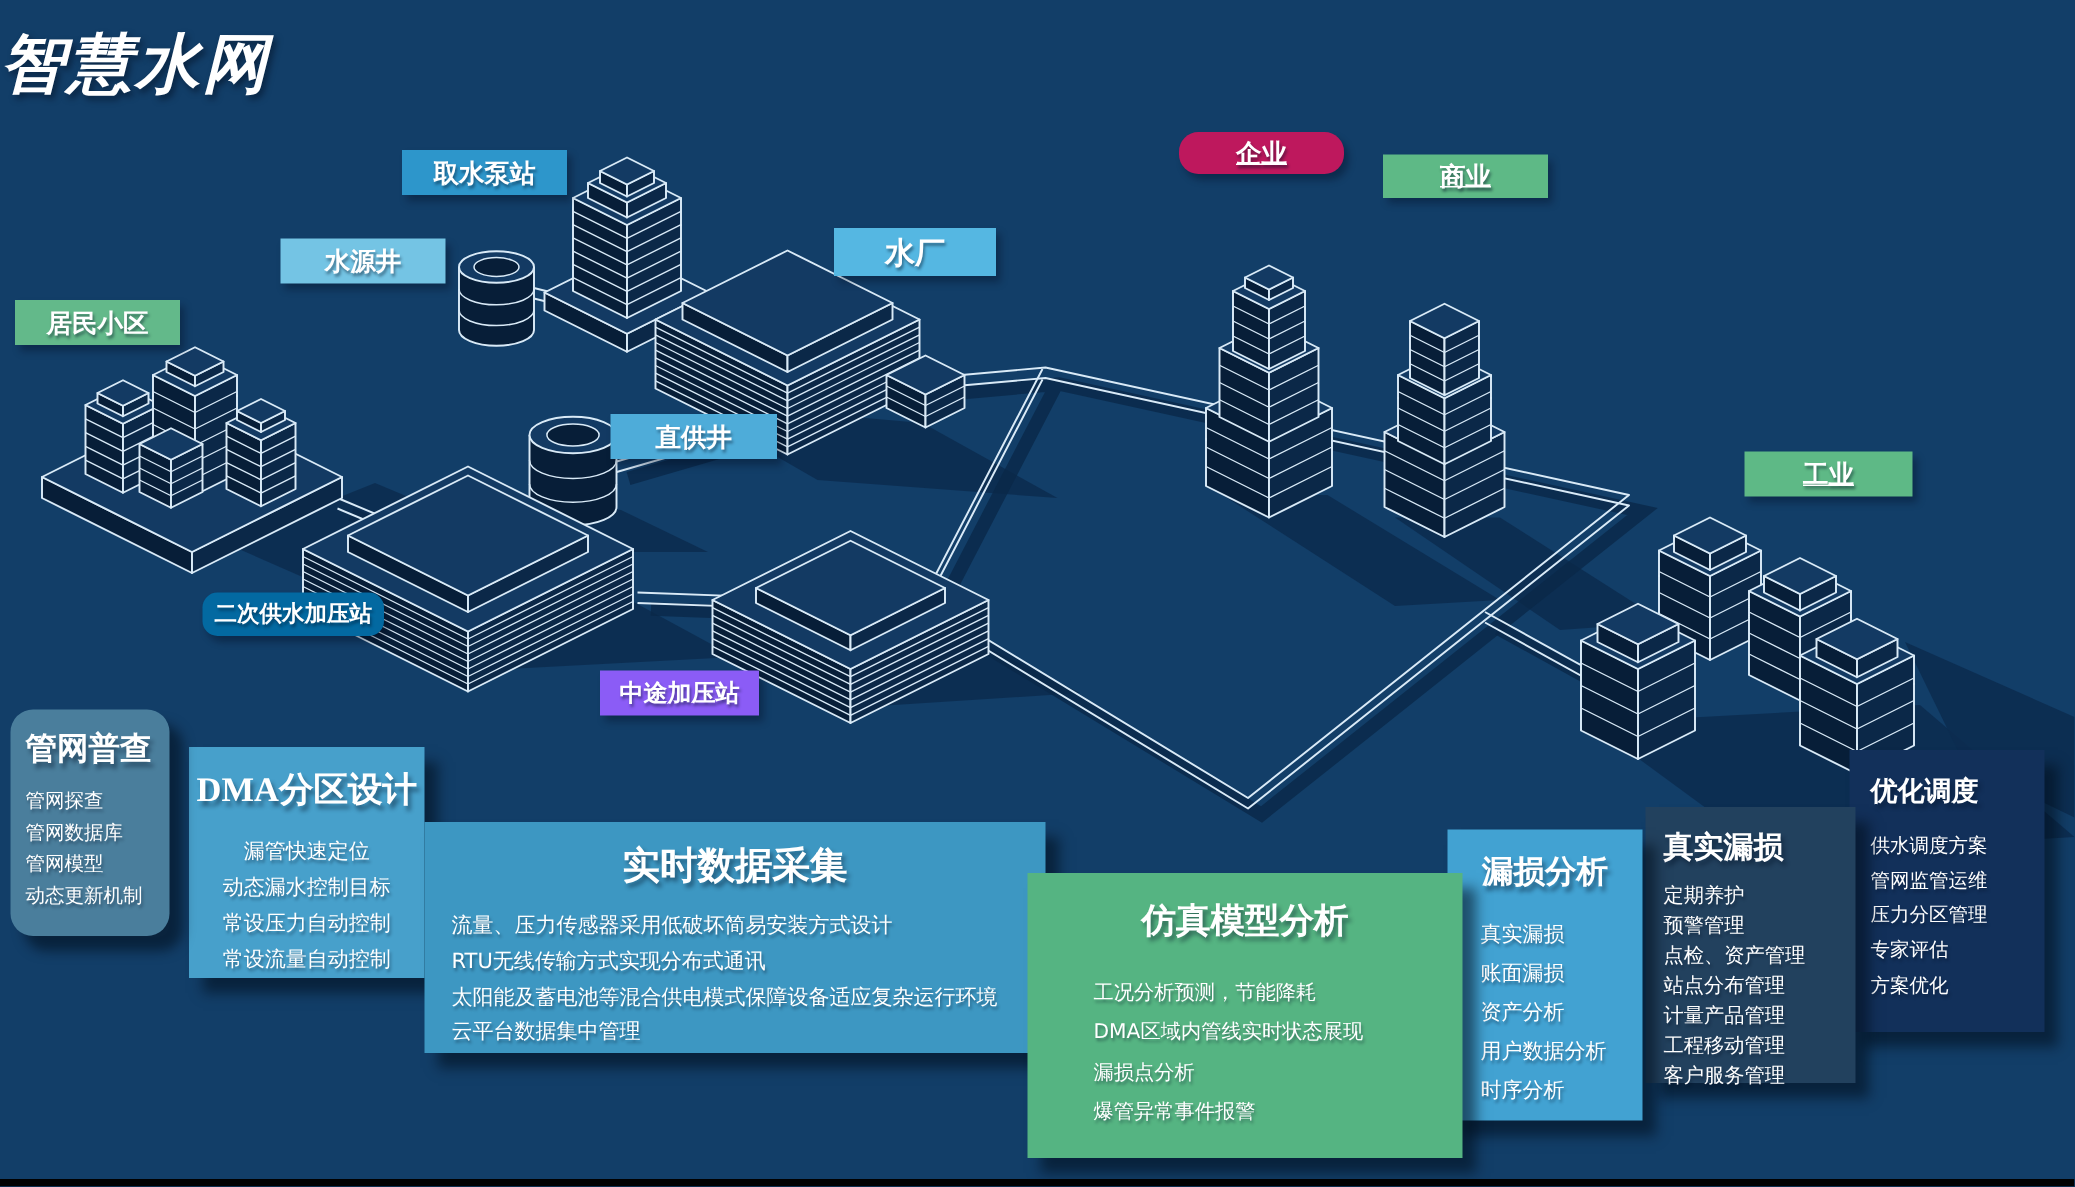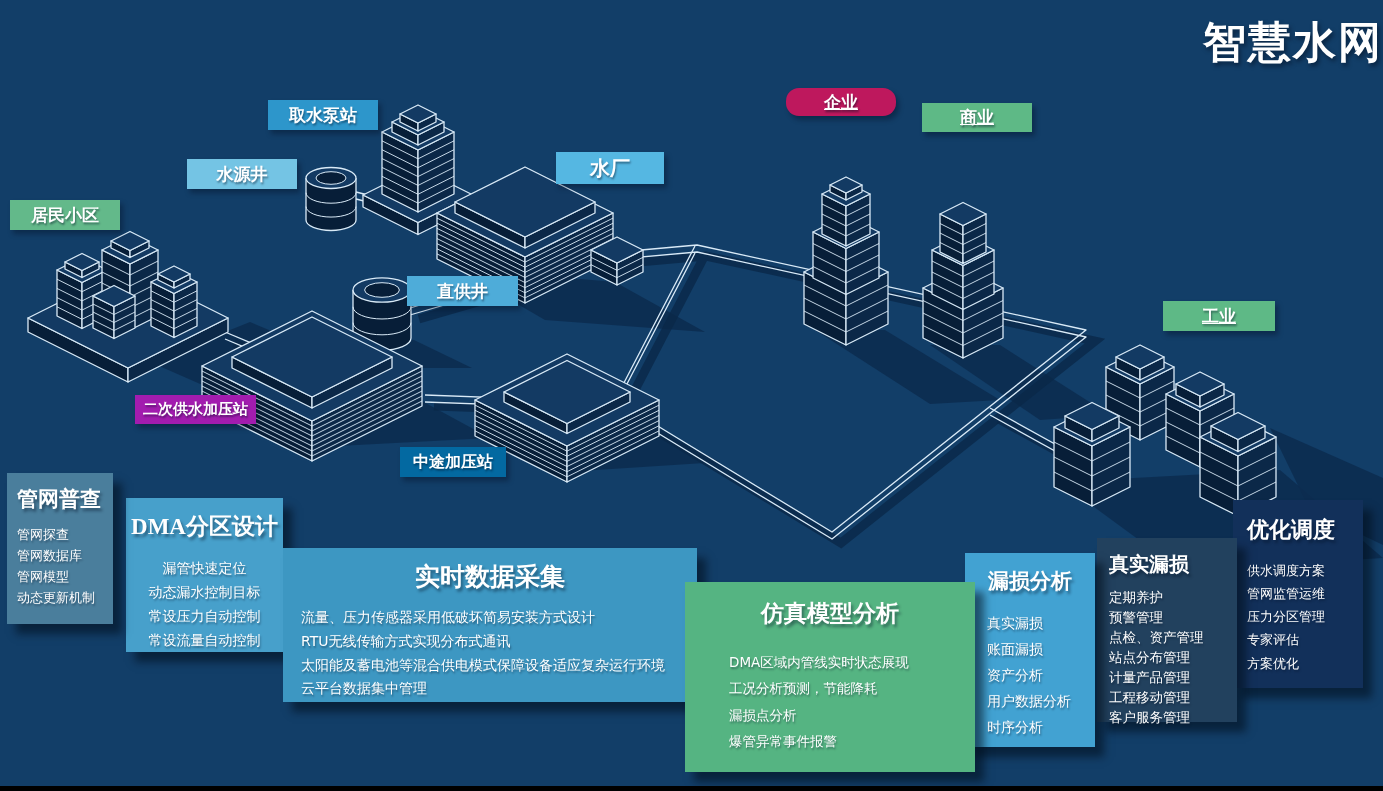--- a/index.html
+++ b/index.html
@@ -4,23 +4,24 @@
 <style>
   html,body{margin:0;padding:0;}
   body{
     width:1383px;height:791px;overflow:hidden;position:relative;
     background:#123e68;
     font-family:"DejaVu Sans","Liberation Sans",sans-serif;
     color:#fff;
   }
   
   .page-title{
-    position:absolute;left:0;top:14px;width:1383px;text-align:right;
+    position:absolute;left:0;top:14px;width:1383px;text-align:left;
     font-size:43px;font-weight:700;letter-spacing:2px;
     text-shadow:2px 3px 4px rgba(0,10,25,.5);
+    font-style:italic;
   }
   
   #scene{position:absolute;left:0;top:0;}
   
   .map-label{
     position:absolute;display:flex;align-items:center;justify-content:center;
     font-size:17px;font-weight:600;color:#fff;
     text-shadow:1px 2px 2px rgba(0,15,35,.45);
     box-shadow:3px 4px 5px rgba(0,10,25,.35);
   }
@@ -41,21 +42,21 @@
     box-shadow:9px 10px 8px rgba(2,12,26,.55);
   }
   .panel-title{
     margin:0;font-weight:700;color:#fff;
     text-shadow:2px 3px 3px rgba(0,15,35,.45);
   }
   .panel-list{
     list-style:none;margin:0;padding:0;color:#fff;
     text-shadow:1px 2px 2px rgba(0,15,35,.4);
   }
-  .p-survey{left:7px;top:473px;width:106px;height:151px;padding:12px 10px;z-index:3;}
+  .p-survey{left:7px;top:473px;width:106px;height:151px;padding:12px 10px;z-index:3;border-radius:15px;}
   .p-survey .panel-title{font-size:21px;}
   .p-survey .panel-list{margin-top:11px;font-size:13px;line-height:1.62;}
 
   .p-dma{left:126px;top:498px;width:157px;height:154px;padding:13px 0;z-index:2;}
   .p-dma .panel-title{font-size:23px;text-align:center;font-family:Liberation Serif, serif;}
   .p-dma .panel-list{margin-top:14px;font-size:14px;line-height:1.72;text-align:center;}
 
   .p-realtime{left:283px;top:548px;width:414px;height:154px;padding:12px 0;z-index:4;}
   .p-realtime .panel-title{font-size:25px;text-align:center;}
   .p-realtime .panel-list{margin-top:13px;padding-left:18px;font-size:14px;line-height:1.7;}
@@ -66,21 +67,21 @@
 
   .p-leak{left:965px;top:553px;width:130px;height:194px;padding:14px 0;z-index:7;}
   .p-leak .panel-title{font-size:21px;text-align:center;}
   .p-leak .panel-list{margin-top:16px;padding-left:22px;font-size:14px;line-height:1.85;}
 
   .p-ops{left:1097px;top:538px;width:140px;height:184px;padding:13px 12px;z-index:6;}
   .p-ops .panel-title{font-size:20px;}
   .p-ops .panel-list{margin-top:10px;font-size:13.5px;line-height:1.48;}
 
   .p-dispatch{left:1233px;top:500px;width:130px;height:188px;padding:15px 14px;z-index:5;}
-  .p-dispatch .panel-title{font-size:22px;}
+  .p-dispatch .panel-title{font-size:18px;}
   .p-dispatch .panel-list{margin-top:14px;font-size:13px;line-height:1.78;}
 
   .bottom-bar{position:absolute;left:0;bottom:0;width:1383px;height:5px;background:#000;z-index:20;}
 </style>
 </head>
 <body>
 
 <svg id="scene" width="1383" height="791" viewBox="0 0 1383 791">
     <polygon points="150,362 250,322 360,368 255,408" fill="#0c2c50" opacity="0.9"></polygon>
     <polygon points="455,268 615,282 705,332 545,320" fill="#0c2c50" opacity="0.9"></polygon>
@@ -376,22 +377,22 @@
 
 <div class="page-title">智慧水网</div>
 
 <div class="map-label lbl-resident" style="background-color: rgb(99, 185, 138);">居民小区</div>
 <div class="map-label lbl-source" style="background-color: rgb(116, 196, 228);">水源井</div>
 <div class="map-label lbl-intake" style="background-color: rgb(45, 150, 203);">取水泵站</div>
 <div class="map-label lbl-plant" style="background-color: rgb(85, 183, 226);">水厂</div>
 <div class="map-label lbl-enterprise underline" style="background-color: #be185d; border-radius: 13px;">企业</div>
 <div class="map-label lbl-commerce underline" style="background-color: rgb(94, 185, 134);">商业</div>
 <div class="map-label lbl-direct" style="background-color: rgb(78, 172, 217);">直供井</div>
-<div class="map-label lbl-secondary" style="background-color: #a21caf;">二次供水加压站</div>
-<div class="map-label lbl-midway" style="background-color: #0369a1;">中途加压站</div>
+<div class="map-label lbl-secondary" style="background-color: #0369a1; border-radius: 10px;">二次供水加压站</div>
+<div class="map-label lbl-midway" style="background-color: #8b5cf6;">中途加压站</div>
 <div class="map-label lbl-industry underline" style="background-color: rgb(94, 185, 134);">工业</div>
 
 <section class="panel p-survey" style="background-color: rgb(74, 126, 156);">
   <h2 class="panel-title">管网普查</h2>
   <ul class="panel-list">
     <li>管网探查</li>
     <li>管网数据库</li>
     <li>管网模型</li>
     <li>动态更新机制</li>
   </ul>
@@ -413,22 +414,22 @@
     <li>流量、压力传感器采用低破坏简易安装方式设计</li>
     <li>RTU无线传输方式实现分布式通讯</li>
     <li>太阳能及蓄电池等混合供电模式保障设备适应复杂运行环境</li>
     <li>云平台数据集中管理</li>
   </ul>
 </section>
 
 <section class="panel p-sim" style="background-color: rgb(85, 180, 130);">
   <h2 class="panel-title">仿真模型分析</h2>
   <ul class="panel-list">
+    <li>工况分析预测，节能降耗</li>
     <li>DMA区域内管线实时状态展现</li>
-    <li>工况分析预测，节能降耗</li>
     <li>漏损点分析</li>
     <li>爆管异常事件报警</li>
   </ul>
 </section>
 
 <section class="panel p-leak" style="background-color: rgb(66, 162, 210);">
   <h2 class="panel-title">漏损分析</h2>
   <ul class="panel-list">
     <li>真实漏损</li>
     <li>账面漏损</li>

